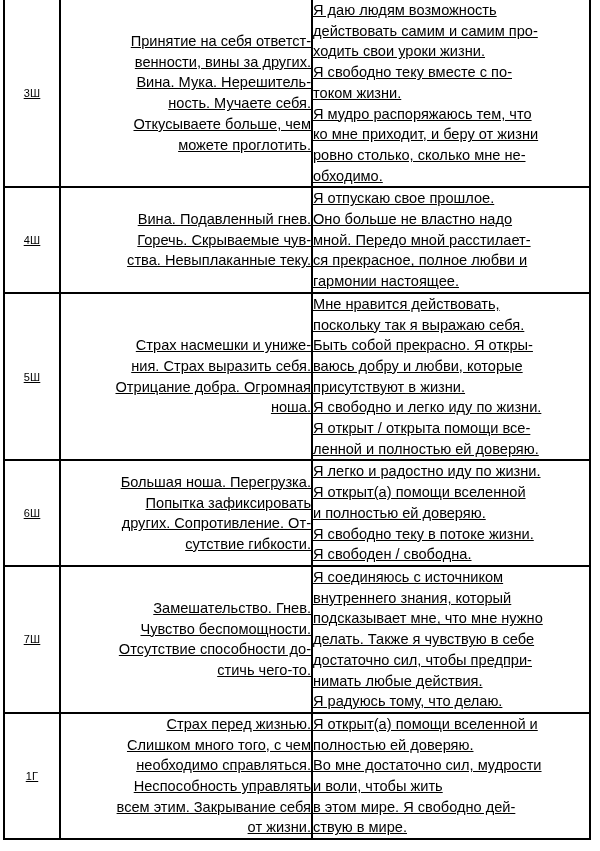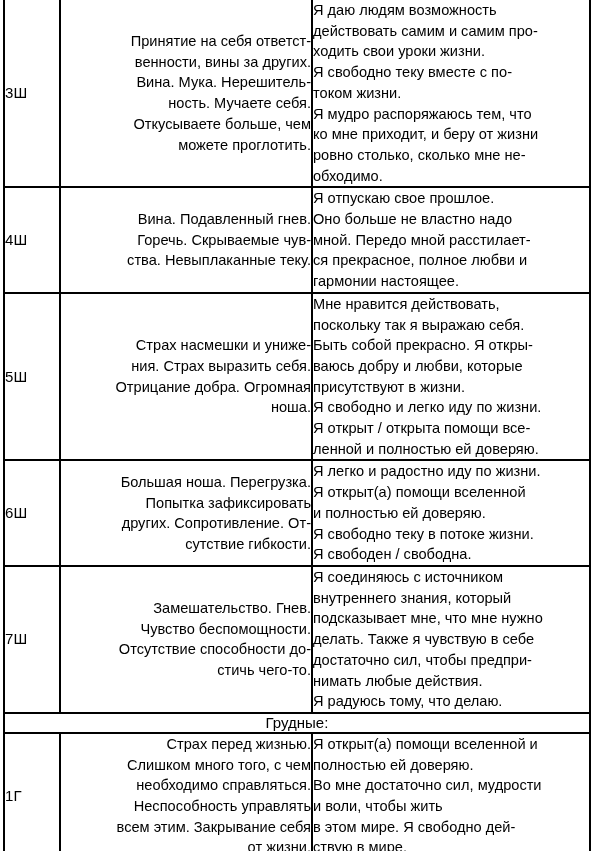--- a/index.html
+++ b/index.html
@@ -25,32 +25,33 @@
     table-layout: fixed;
     width: 586px;
     margin: 0 0 0 3px;
     background: #ffffff;
   }
   table.affirm-table td {
     border: 2px solid #000000;
     vertical-align: middle;
     padding: 0;
     background: #ffffff;
+    text-decoration: underline;
   }
   
   table.affirm-table tr:first-child > td {
     border-top: none;
   }
   col.c-code { width: 56px; }
   col.c-problem { width: 252px; }
   col.c-affirmation { width: 278px; }
 
   .cell-code {
-    text-align: left;
-    font-size: 15px;
+    text-align: center;
+    font-size: 11px;
     line-height: 18px;
     letter-spacing: 0.2px;
   }
   .cell-text {
     font-size: 14.6px;
     line-height: 20.7px;
     padding: 7px 7px 7px 10px;
     white-space: pre-line;
     text-align: left;
     hyphens: none;
@@ -151,23 +152,20 @@
 стичь чего-то.</td>
         <td class="cell-text cell-affirmation">Я соединяюсь с источником
 внутреннего знания, который
 подсказывает мне, что мне нужно
 делать. Также я чувствую в себе
 достаточно сил, чтобы предпри-
 нимать любые действия.
 Я радуюсь тому, что делаю.</td>
       </tr>
 
-      <tr class="section-header">
-        <td colspan="3">Грудные:</td>
-      </tr>
 
       <tr>
         <td class="cell-code">1Г</td>
         <td class="cell-text cell-problem">Страх перед жизнью.
 Слишком много того, с чем
 необходимо справляться.
 Неспособность управлять
 всем этим. Закрывание себя
 от жизни.</td>
         <td class="cell-text cell-affirmation">Я открыт(а) помощи вселенной и

